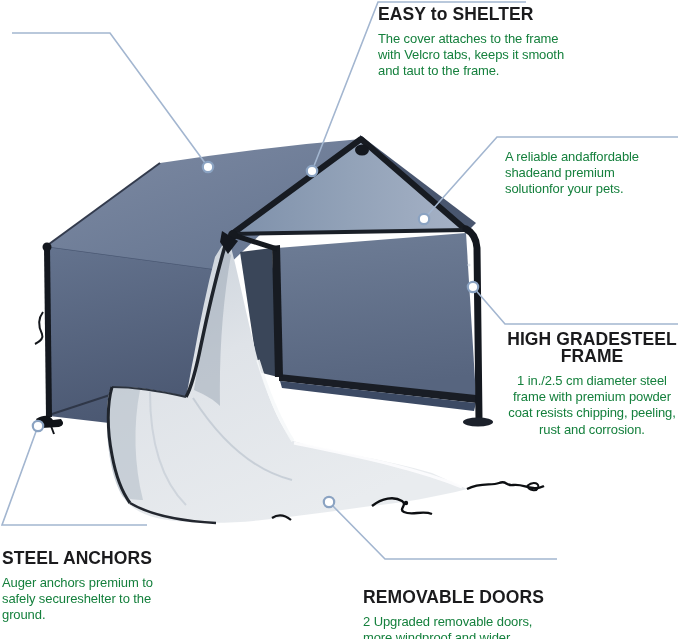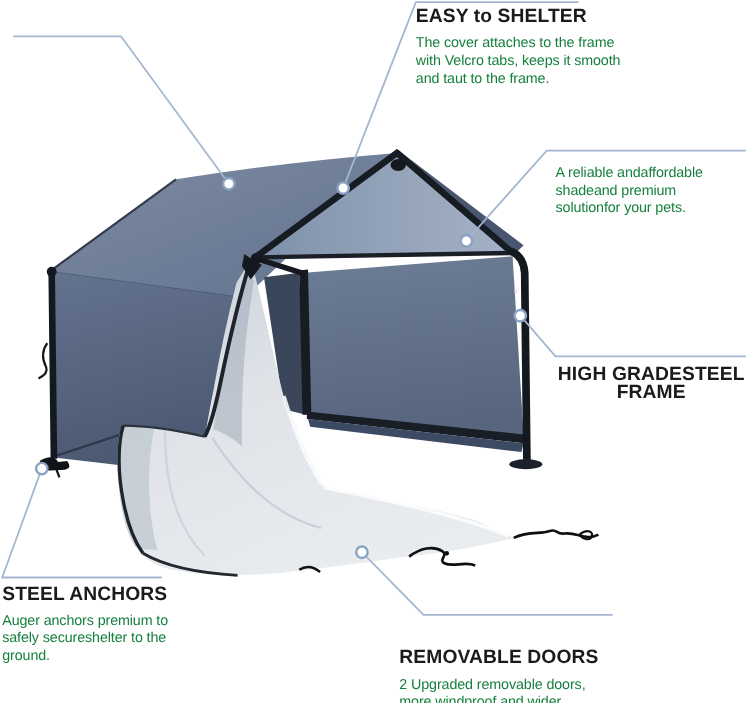--- a/index.html
+++ b/index.html
@@ -15,21 +15,21 @@
   }
   .co-body{
     font-weight:400;font-size:13px;line-height:16.2px;color:#15803d;
     white-space:pre-line;margin-top:8px;letter-spacing:-.1px;
   }
   
   #co-shade   {left:12px;  top:40px;  width:180px;}
   #co-easy    {left:378px; top:6px;   width:220px;}
   #co-durable {left:505px; top:141px; width:172px;}
   #co-frame   {left:504px; top:331px; width:176px;text-align:center;}
-  #co-anchors {left:2px;   top:531px; width:190px;}
+  #co-anchors {left:2px;   top:550px; width:190px;}
   #co-doors   {left:363px; top:565px; width:200px;margin-top:24px;}
 </style>
 </head>
 <body>
 
 <div id="canvas">
 
   <svg id="tent-svg" width="679" height="639" viewBox="0 0 679 639">
     <defs>
       <linearGradient id="gRoof" x1="0" y1="0" x2="0.9" y2="1">
@@ -165,20 +165,24 @@
 
   <div class="callout" id="co-durable">
     <div class="co-body">A reliable andaffordable
 shadeand premium
 solutionfor your pets.</div>
   </div>
 
   <div class="callout" id="co-frame">
     <div class="co-head">HIGH GRADESTEEL
 FRAME</div>
+    <div class="co-body">1 in./2.5 cm diameter steel
+frame with premium powder
+coat resists chipping, peeling,
+rust and corrosion.</div>
   </div>
 
   <div class="callout" id="co-anchors">
     <div class="co-head">STEEL ANCHORS</div>
     <div class="co-body">Auger anchors premium to
 safely secureshelter to the
 ground.</div>
   </div>
 
   <div class="callout" id="co-doors">

